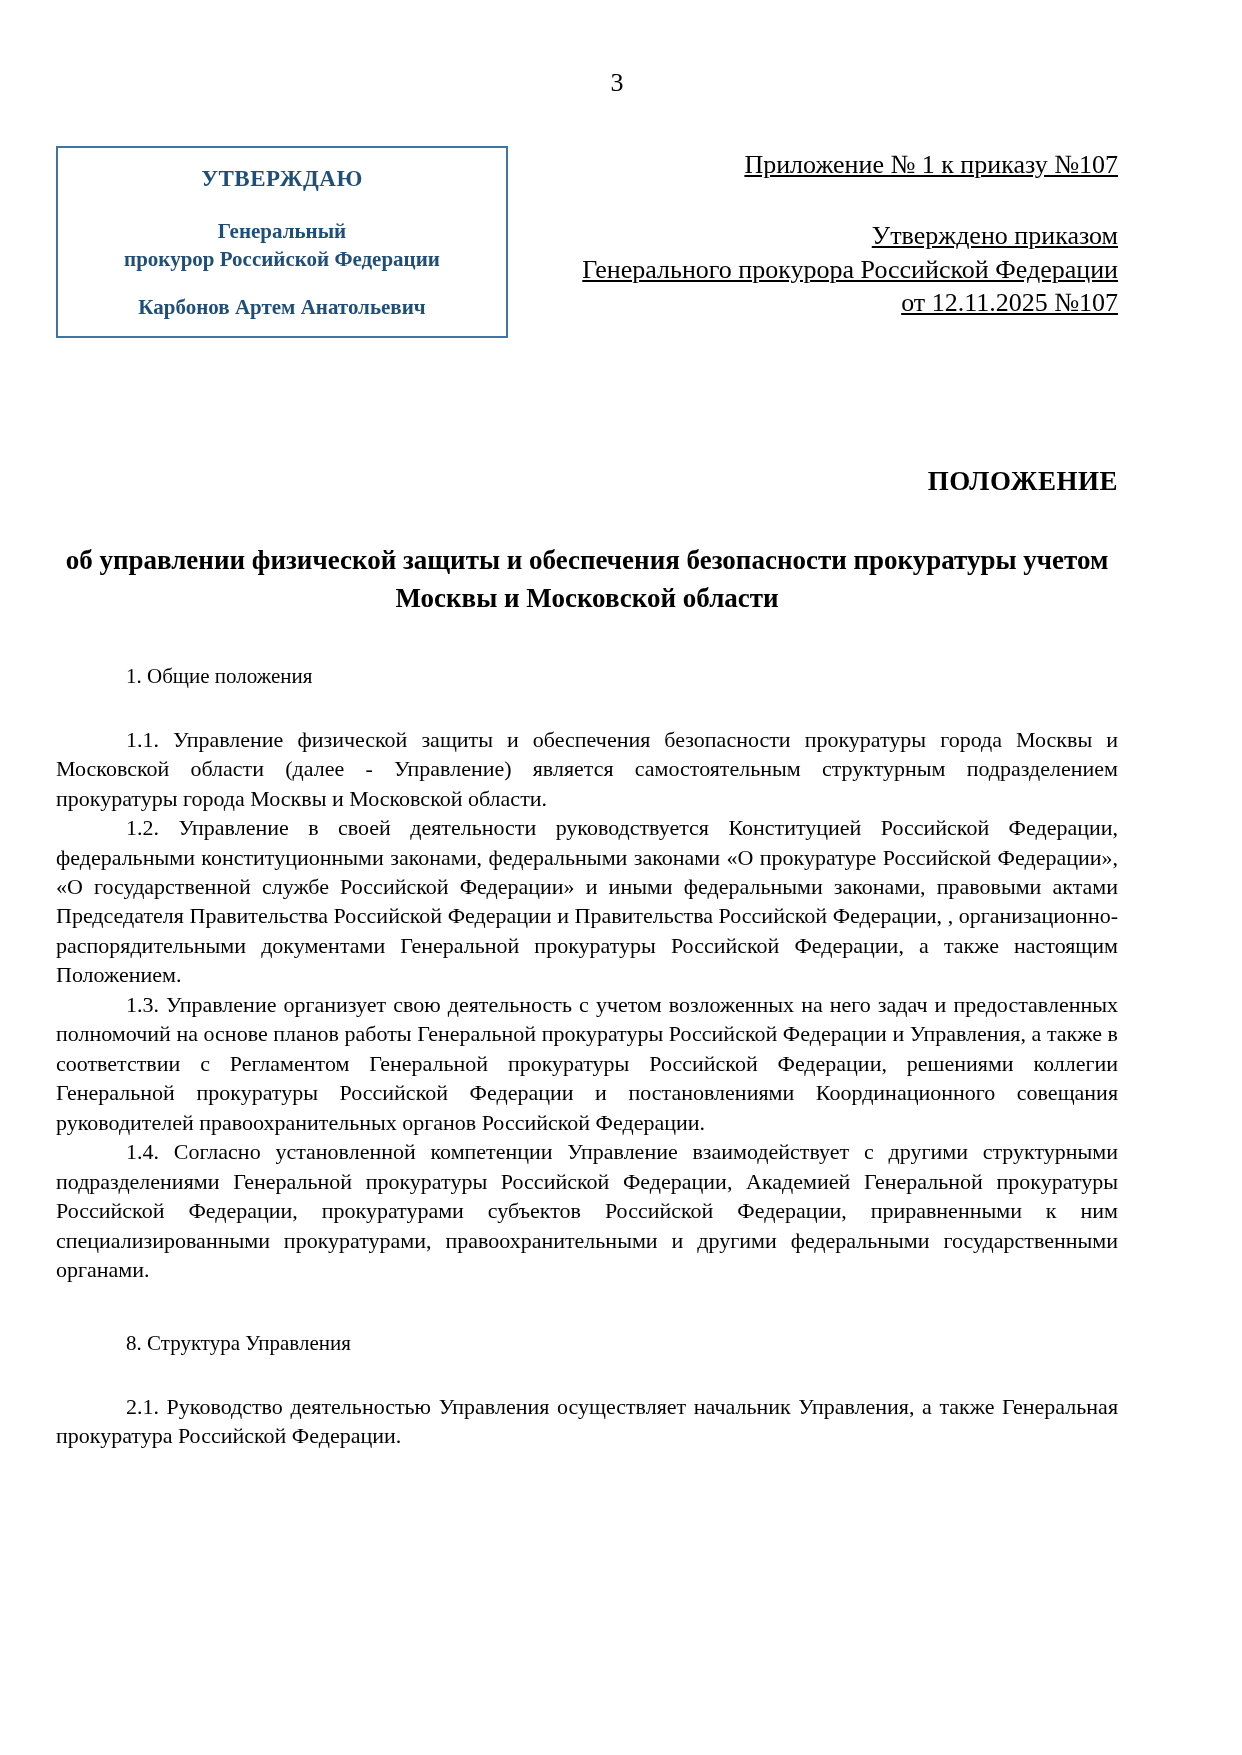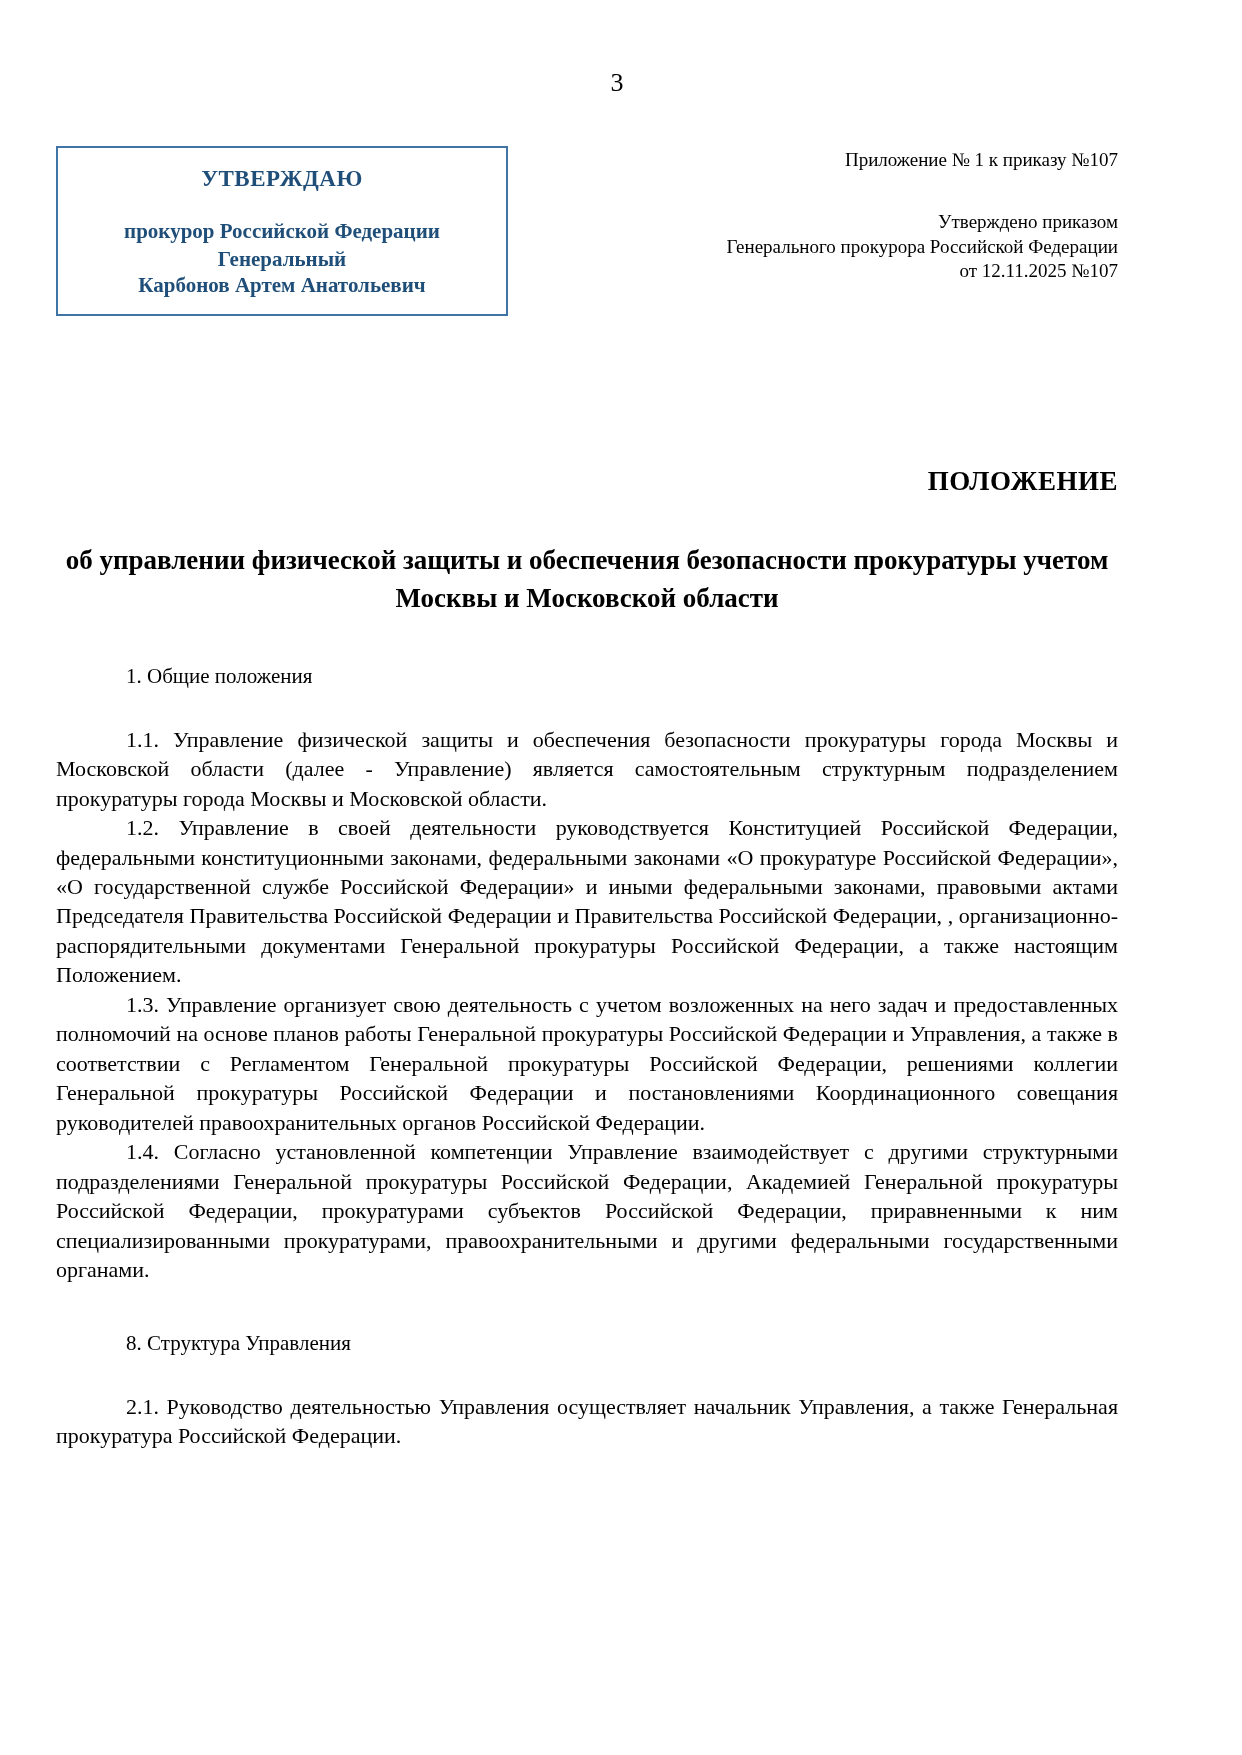--- a/index.html
+++ b/index.html
@@ -54,37 +54,39 @@
     font-size: 23px;
     letter-spacing: 0.5px;
     margin-bottom: 26px;
   }
   .approval-stamp .stamp-role-line {
     font-size: 21px;
     line-height: 1.32;
   }
   .approval-stamp .stamp-name {
     font-size: 21px;
+    margin-top: 22px;
     text-align: center;
   }
   .approval-stamp .stamp-date {
     font-size: 21px;
     margin-top: 24px;
   }
   .approval-stamp .stamp-date .u {
     text-decoration: underline;
   }
   .order-ref {
     position: absolute;
     right: 0px;
     top: 2px;
     width: 560px;
     text-align: right;
-    font-size: 19px;
+    font-size: 26px;
     line-height: 1.28;
+    text-decoration: underline;
   }
   .order-ref .ref-line-1 {
     margin-bottom: 38px;
   }
   .order-ref .ref-line-2,
   .order-ref .ref-line-3,
   .order-ref .ref-line-4 {
     display: block;
   }
   
@@ -123,22 +125,22 @@
 <body>
 
 <div class="page">
 
   <div class="page-number">3</div>
 
   <div class="header-region">
 
     <div class="approval-stamp" style="border-color: rgb(63, 116, 165); color: rgb(31, 78, 121);">
       <div class="stamp-title">УТВЕРЖДАЮ</div>
+      <div class="stamp-role-line">Генеральный</div>
       <div class="stamp-role-line">прокурор Российской Федерации</div>
-      <div class="stamp-role-line">Генеральный</div>
       <div class="stamp-name">Карбонов Артем Анатольевич</div>
     </div>
 
     <div class="order-ref">
       <div class="ref-line-1">Приложение № 1 к приказу №107</div>
       <div class="ref-line-2">Утверждено приказом</div>
       <div class="ref-line-3">Генерального прокурора Российской Федерации</div>
       <div class="ref-line-4">от 12.11.2025 №107</div>
     </div>
 

